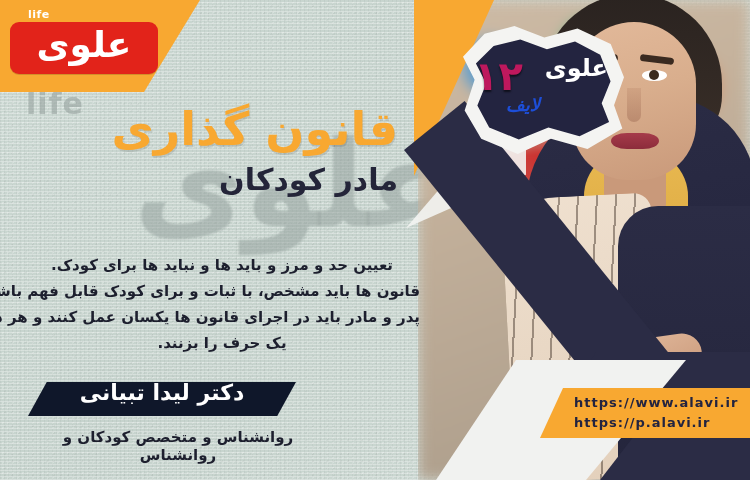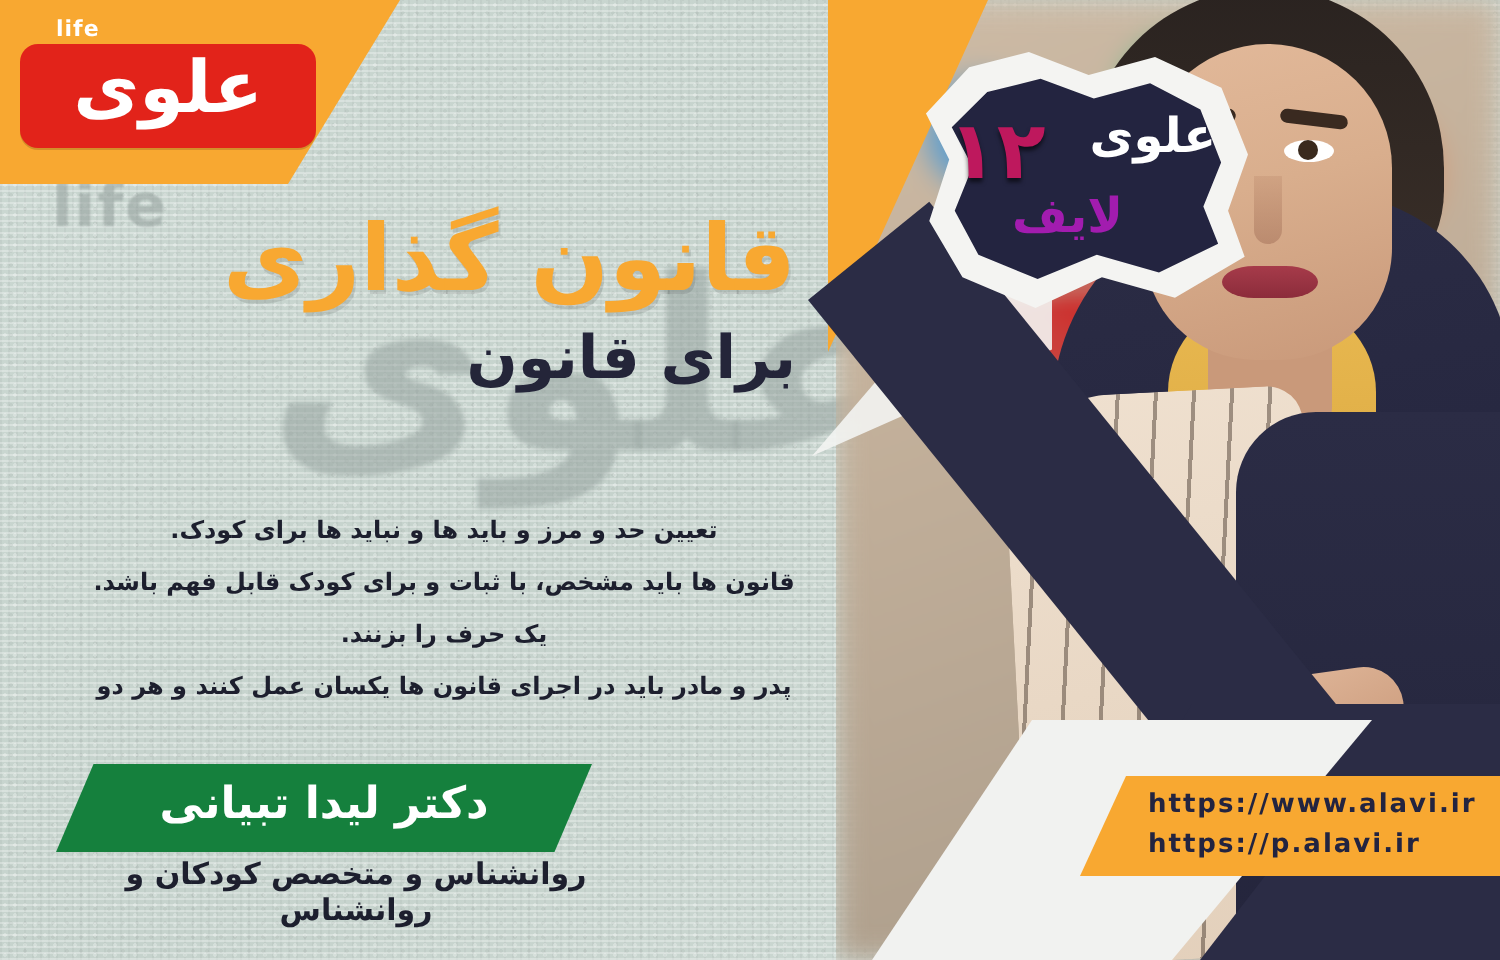--- a/index.html
+++ b/index.html
@@ -231,21 +231,21 @@
     position:absolute; left:16px; top:30px;
     color:#be185d; font-size:40px; font-weight:700; line-height:1;
     text-shadow:0 2px 2px rgba(0,0,0,.6);
   }
   .badge-word1{
     position:absolute; right:16px; top:30px;
     color:#fff; font-size:24px; font-weight:700; line-height:1;
   }
   .badge-word2{
     position:absolute; left:48px; top:70px;
-    color:#a21caf; font-size:24px; font-weight:700; line-height:1;
+    color:#1d4ed8; font-size:18px; font-weight:700; line-height:1;font-style:italic;
   }
 
   
   .headline{
     position:absolute; right:352px; top:104px;
     text-align:right; width:330px;
   }
   .headline-1{
     color:#f8a831; font-size:46px; font-weight:700; line-height:1.12;
     text-shadow:1px 2px 0 rgba(0,0,0,.10);
@@ -253,32 +253,32 @@
   }
   .headline-2{
     color:#242539; font-size:30px; font-weight:700; line-height:1.3;
     margin-top:4px; white-space:nowrap;
   }
 
   
   .body-copy{
     position:absolute; right:330px; top:252px;
     width:396px; text-align:center;
-    color:#1d1f2e; font-size:12px; font-weight:600;
+    color:#1d1f2e; font-size:15px; font-weight:600;
     line-height:26px;
   }
   .body-copy p{ white-space:nowrap; }
 
   
   .name-banner{
     position:absolute; left:28px; top:382px;
-    width:268px; height:44px;
-    background:#15803d;
+    width:268px; height:34px;
+    background:#0f172a;
     clip-path:polygon(7% 0, 100% 0, 93% 100%, 0 100%);
-    display:flex; align-items:center; justify-content:center;
+    display:flex; justify-content:center;
   }
   .name-text{
     color:#fff; font-size:22px; font-weight:700; line-height:1;
     padding-bottom:3px;
   }
   .name-role{
     position:absolute; left:28px; top:428px; width:300px;
     text-align:center; color:#1d1f2e;
     font-size:15px; font-weight:700;
   }
@@ -348,28 +348,28 @@
   <div class="badge">
     <div class="badge-tear"></div>
     <div class="badge-dark"></div>
     <div class="badge-num">۱۲</div>
     <div class="badge-word1">علوی</div>
     <div class="badge-word2">لایف</div>
   </div>
 
   <div class="headline">
     <div class="headline-1">قانون گذاری</div>
-    <div class="headline-2">برای قانون</div>
+    <div class="headline-2">مادر کودکان</div>
   </div>
 
   <div class="body-copy">
     <p>تعیین حد و مرز و باید ها و نباید ها برای کودک.</p>
     <p>قانون ها باید مشخص، با ثبات و برای کودک قابل فهم باشد.</p>
+    <p>پدر و مادر باید در اجرای قانون ها یکسان عمل کنند و هر دو</p>
     <p>یک حرف را بزنند.</p>
-    <p>پدر و مادر باید در اجرای قانون ها یکسان عمل کنند و هر دو</p>
   </div>
 
   <div class="name-banner">
     <span class="name-text">دکتر لیدا تبیانی</span>
   </div>
   <div class="name-role">روانشناس و متخصص کودکان و روانشناس</div>
 
   <div class="url-banner">
     <div class="url-line">https://www.alavi.ir</div>
     <div class="url-line">https://p.alavi.ir</div>

